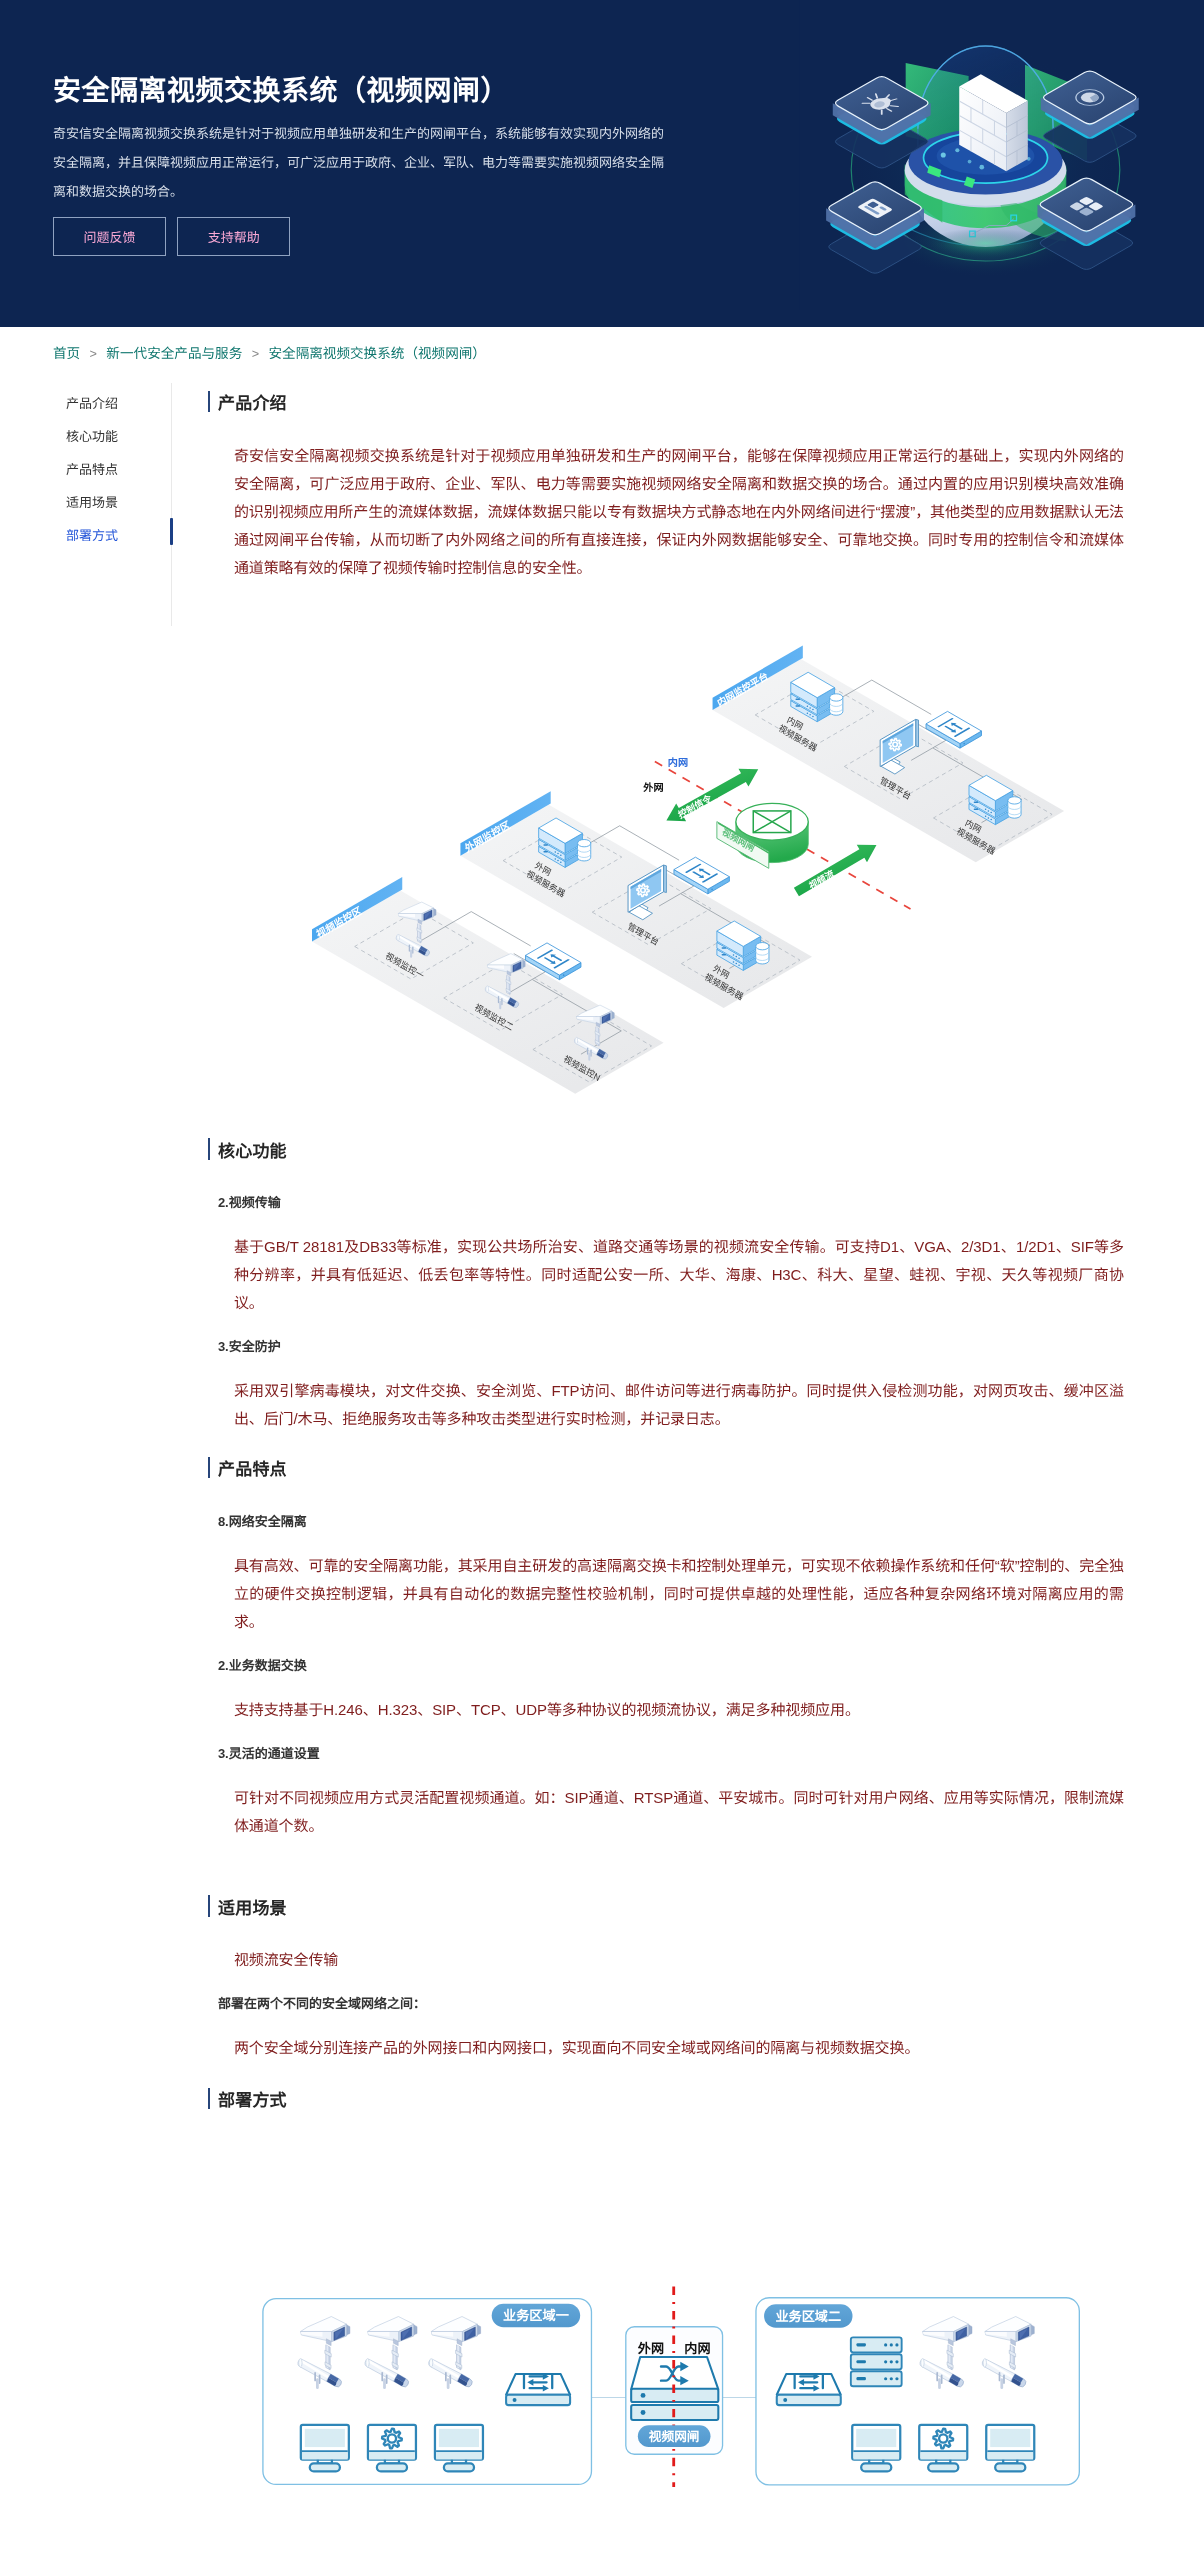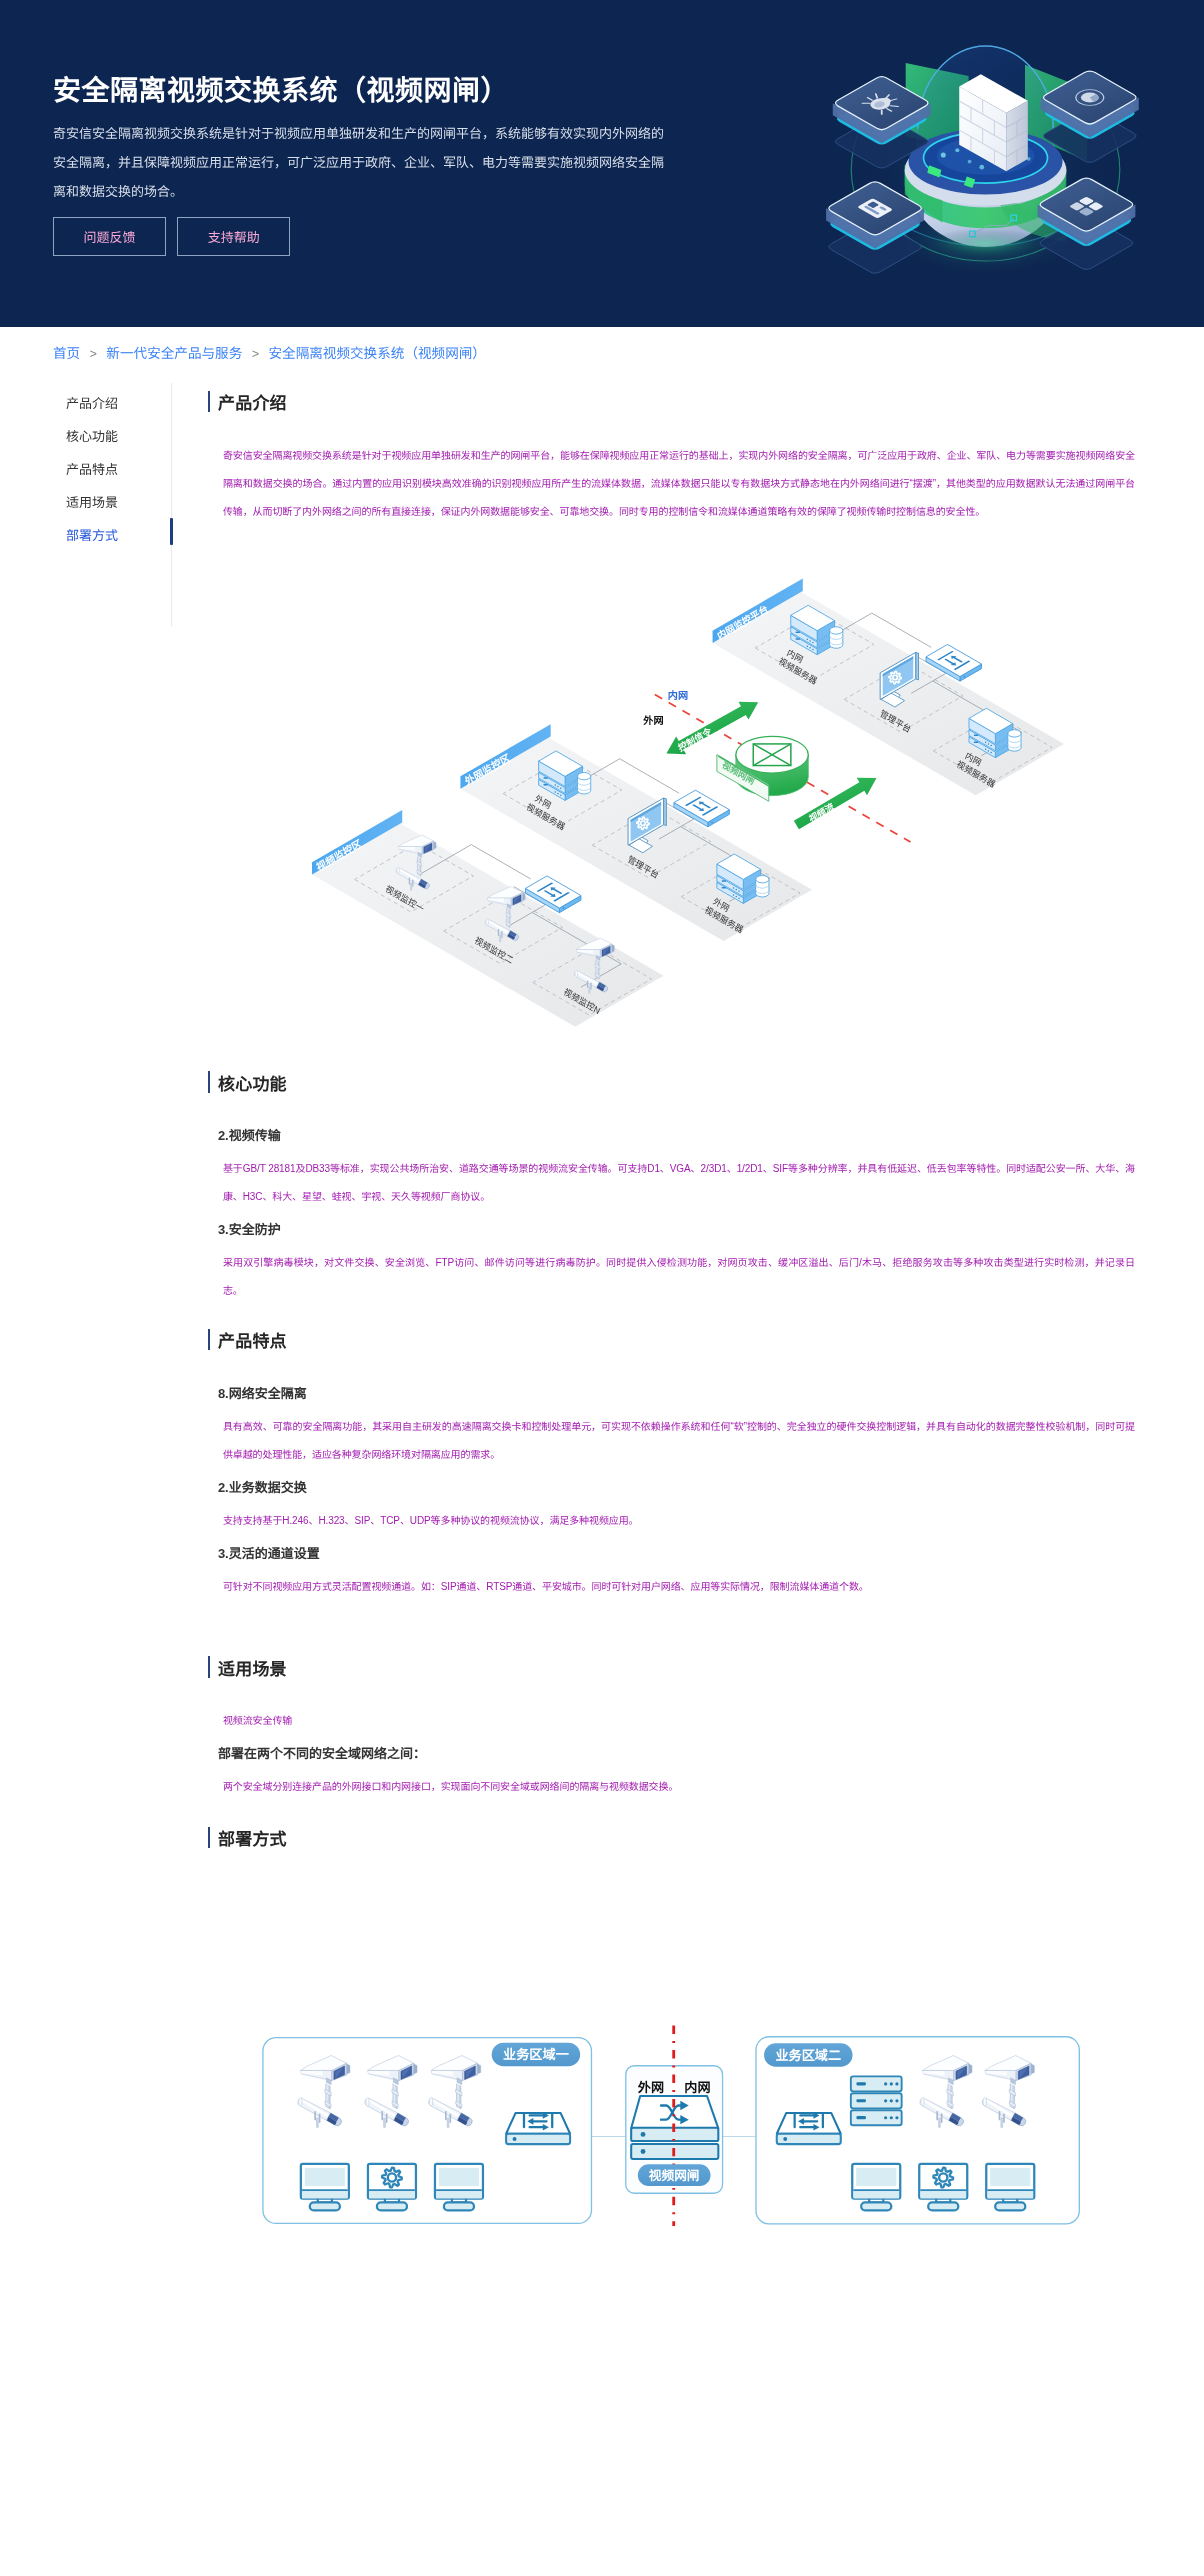--- a/index.html
+++ b/index.html
@@ -36,21 +36,21 @@
     color:#f9a8d4; font-size:13px; display:flex; align-items:center;
     justify-content:center; cursor:pointer; background:transparent;
   }
   .hero-art{ position:absolute; right:0px; top:0px; width:405px; height:327px; }
 
   
   .crumb{
     width:1204px; padding:15px 0 0 53px;
     font-size:13.6px; color:#333; letter-spacing:0px;
   }
-  .crumb span{ color:#3b82f6; }
+  .crumb span{ color:#0f766e; }
   .crumb .sep{ color:#8a8a8a; margin:0 5.6px; font-size:12.7px; }
 
   
   .wrap{ position:relative; width:1204px; display:flex; }
   .side{ width:171px; flex:none; padding-top:24.5px; padding-left:66px; }
   .side-item{
     height:33px; line-height:33px; font-size:13px; color:#333;
     cursor:pointer; white-space:nowrap;
   }
   .side-item.active{ color:#2355d8; font-weight:400; }
@@ -62,21 +62,21 @@
   }
   .main{ flex:1; padding-left:46px; padding-right:64px; padding-top:0px; }
 
   .sec-h{
     display:flex; align-items:center; margin-top:19px; margin-bottom:24.5px; height:31px;
   }
   .main > .sec-h:first-child{ margin-top:24px; }
   .sec-h .bar{ width:2.4px; height:21.6px; background:#27457a; margin-left:-10.3px; margin-right:8px; }
   .sec-h .txt{ font-size:17px; font-weight:bold; color:#262626; letter-spacing:0.2px;}
 
-  p.body{ font-size:10px; line-height:28px; color:#a21caf; margin:5px; text-align:justify;
+  p.body{ font-size:15px; line-height:28px; color:#7f1d1d; margin:16px; text-align:justify;
           text-justify:inter-ideograph; letter-spacing:-0.1px; }
   .sub{ font-size:13px; font-weight:bold; color:#333; line-height:28px; }
   .blk{ margin:0; }
   .sec-h-gap{ margin-top:51px; }
   .sec-h-gap2{ margin-top:21px; }
   .fig-intro + .sec-h{ margin-top:0; }
   .fig{ position:relative; width:100%; }
   .fig-intro{ height:536px; margin-top:0px; }
   .fig-intro svg{ position:absolute; left:83px; top:30px; }
   .fig-deploy{ height:551px; }

